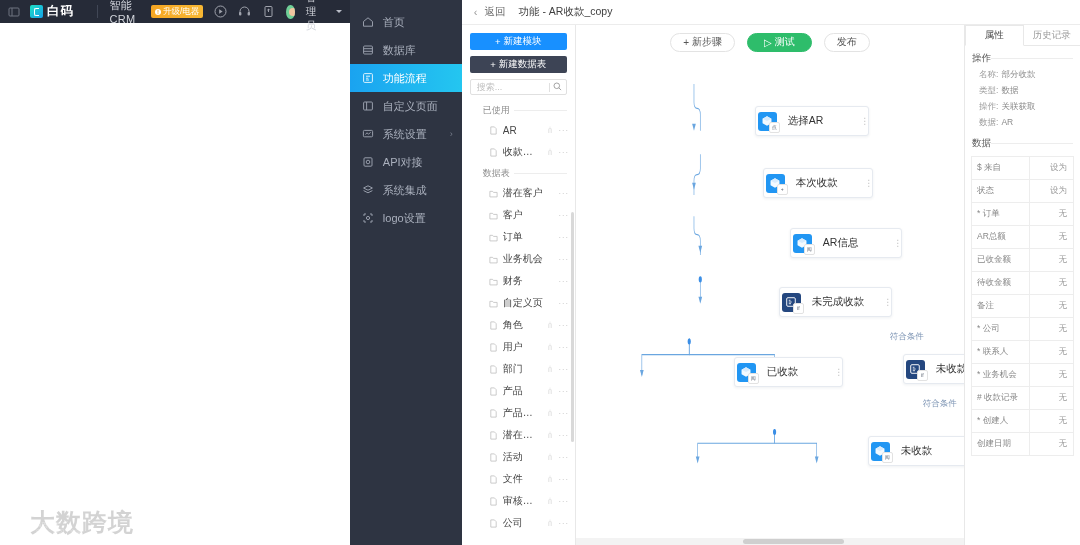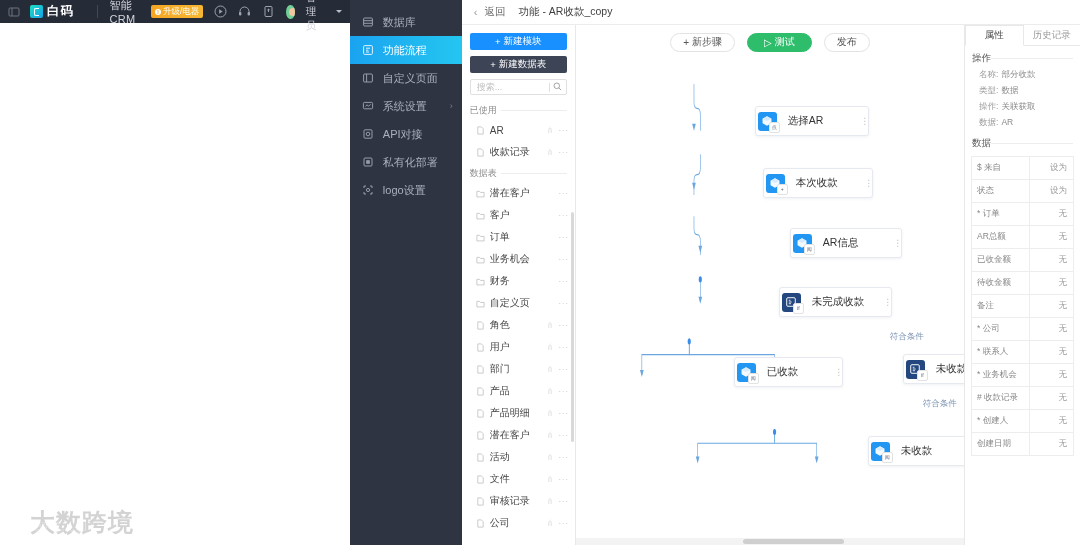--- a/index.html
+++ b/index.html
@@ -43,21 +43,21 @@
   
   .panel2{width:113px;flex:0 0 113px;background:#fff;border-right:1px solid #e8e8e8;display:flex;flex-direction:column;position:relative;z-index:20;}
   .p2-top{padding:8px 8px 0 8px;}
   .btn-blue,.btn-dark{width:100%;height:17px;border-radius:2px;display:flex;align-items:center;justify-content:center;font-size:9.5px;color:#fff;gap:3px;margin-bottom:6px;box-sizing:border-box;}
   .btn-blue{background:#1890ff;}
   .btn-dark{background:#3d4455;}
   .search-box{height:16px;border:1px solid #e0e0e0;border-radius:2px;display:flex;align-items:center;padding:0 4px;box-sizing:border-box;margin-bottom:5px;}
   .search-box input{border:none;outline:none;flex:1;font-size:9px;color:#333;font-family:inherit;width:10px;background:transparent;}
   .search-box input::placeholder{color:#bfbfbf;}
   .search-sep{width:1px;height:9px;background:#e0e0e0;margin:0 3px;}
-  .p2-list{flex:1;overflow:hidden;position:relative;}
+  .p2-list{flex:1;overflow:hidden;position:relative;padding-left:13px;}
   .grp-title{display:flex;align-items:center;gap:4px;padding:4px 8px 2px 8px;color:#8c8c8c;font-size:9px;}
   .grp-title .line{flex:1;height:1px;background:#ededed;}
   .li{height:22px;display:flex;align-items:center;padding:0 6px 0 14px;box-sizing:border-box;font-size:10px;color:#454545;gap:5px;}
   .li .li-ico{width:9px;height:9px;display:flex;align-items:center;justify-content:center;opacity:.55;flex:0 0 9px;}
   .li .li-label{white-space:nowrap;overflow:hidden;text-overflow:ellipsis;}
   .li .li-actions{margin-left:auto;display:flex;align-items:center;gap:4px;color:#cfcfcf;font-size:9px;letter-spacing:.5px;}
   .li .li-sort{opacity:.55;}
   .p2-scroll{position:absolute;right:1px;top:112px;width:3px;height:230px;background:#d9d9d9;border-radius:2px;}
 
   
@@ -148,20 +148,28 @@
       <span class="caret"></span>
     </div>
   </div>
 
   <div class="body">
 
     <div class="leftnav">
       <div class="nav-item">
         <span class="nav-ico">
             <svg width="12" height="12" viewBox="0 0 12 12">
+              <path d="M1.5 5.5 L6 1.8 L10.5 5.5 V10.2 H1.5 Z" fill="none" stroke="currentColor" stroke-width="1"></path>
+            </svg>
+          </span>
+        <span>首页</span>
+      </div>
+      <div class="nav-item">
+        <span class="nav-ico">
+            <svg width="12" height="12" viewBox="0 0 12 12">
               <rect x="1.6" y="2" width="8.8" height="8" rx="1" fill="none" stroke="currentColor" stroke-width="1"></rect>
               <line x1="1.6" y1="4.7" x2="10.4" y2="4.7" stroke="currentColor" stroke-width="1"></line>
               <line x1="1.6" y1="7.3" x2="10.4" y2="7.3" stroke="currentColor" stroke-width="1"></line>
             </svg>
           </span>
         <span>数据库</span>
       </div>
       <div class="nav-item active">
         <span class="nav-ico">
             <svg width="12" height="12" viewBox="0 0 12 12">
@@ -195,25 +203,25 @@
             <svg width="12" height="12" viewBox="0 0 12 12">
               <rect x="2" y="1.8" width="8" height="8.4" rx="1" fill="none" stroke="currentColor" stroke-width="1"></rect>
               <circle cx="6" cy="6" r="1.8" fill="none" stroke="currentColor" stroke-width="1"></circle>
             </svg>
           </span>
         <span>API对接</span>
       </div>
       <div class="nav-item">
         <span class="nav-ico">
             <svg width="12" height="12" viewBox="0 0 12 12">
-              <rect x="2" y="2" width="8" height="8" rx="1" fill="none" stroke="currentColor" stroke-width="1"></rect>
-              <rect x="4.2" y="4.2" width="3.6" height="3.6" fill="currentColor"></rect>
+              <path d="M6 1.8 L10.4 4 L6 6.2 L1.6 4 Z" fill="none" stroke="currentColor" stroke-width="1"></path>
+              <path d="M1.6 6.6 L6 8.8 L10.4 6.6" fill="none" stroke="currentColor" stroke-width="1"></path>
             </svg>
           </span>
-        <span>私有化部署</span>
+        <span>系统集成</span>
       </div>
       <div class="nav-item">
         <span class="nav-ico">
             <svg width="12" height="12" viewBox="0 0 12 12">
               <path d="M2 2 h2 M2 2 v2 M10 2 h-2 M10 2 v2 M2 10 h2 M2 10 v-2 M10 10 h-2 M10 10 v-2" stroke="currentColor" stroke-width="1" fill="none"></path>
               <circle cx="6" cy="6" r="1.6" fill="none" stroke="currentColor" stroke-width="1"></circle>
             </svg>
           </span>
         <span>logo设置</span>
       </div>

